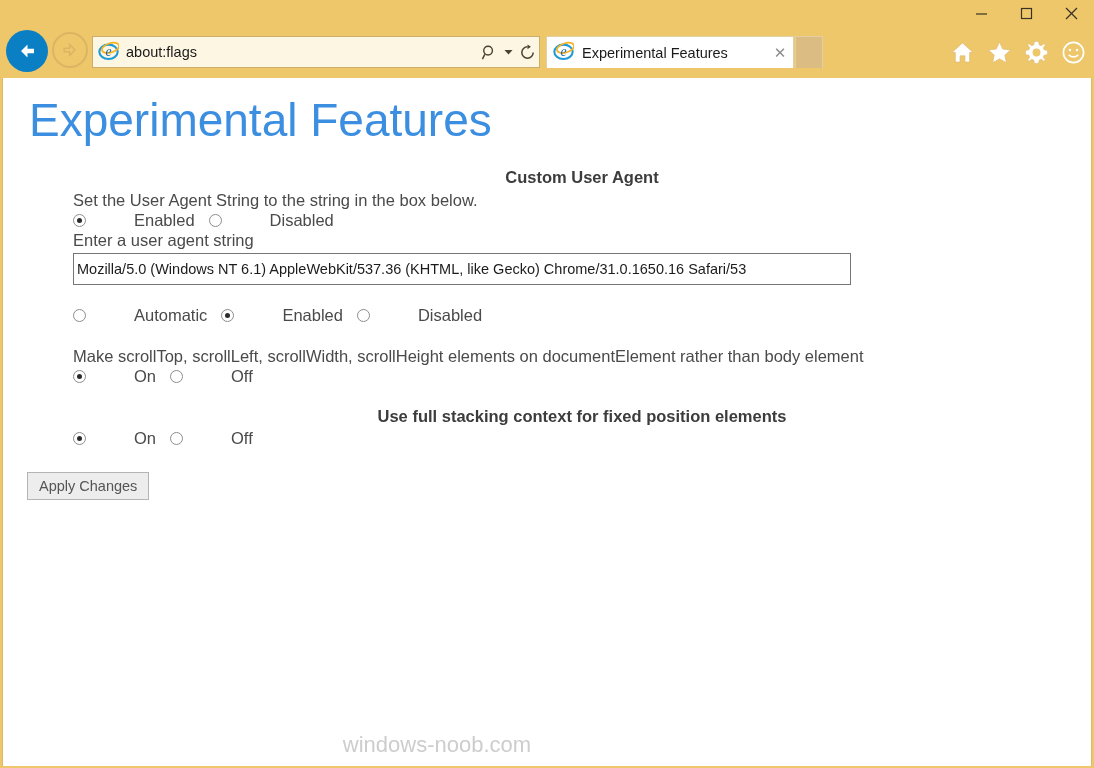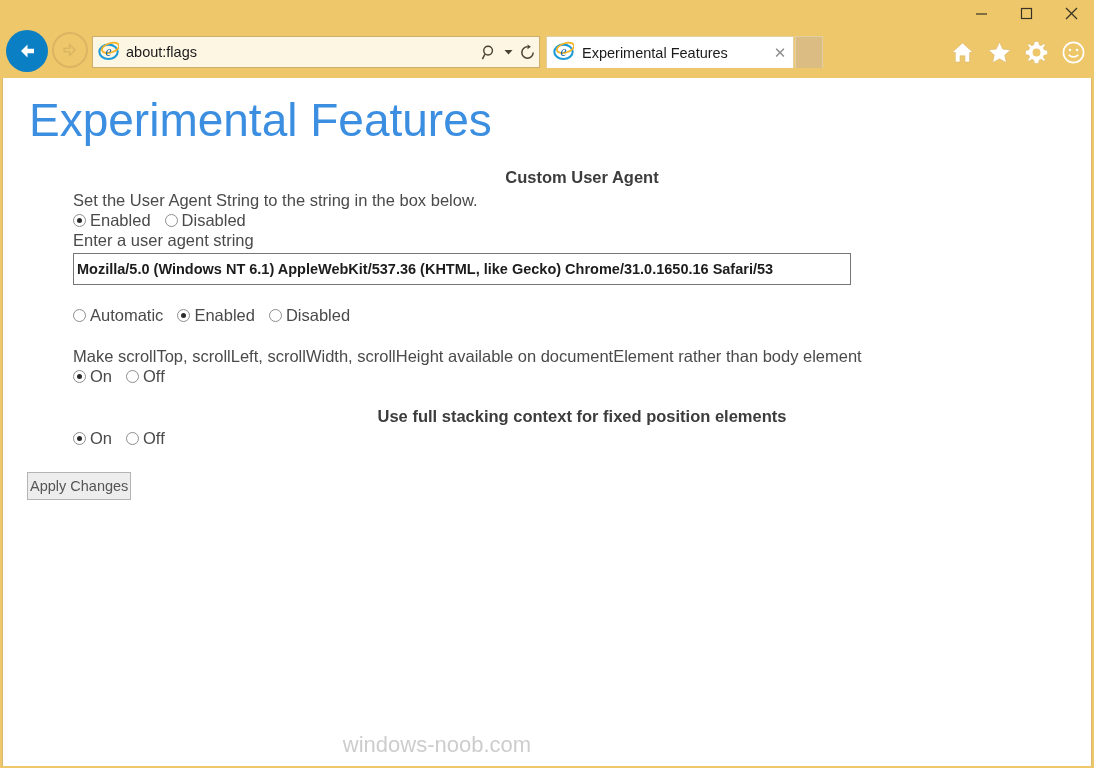--- a/index.html
+++ b/index.html
@@ -180,47 +180,46 @@
     margin-right: 4px;
     position: relative;
     flex: 0 0 auto;
   }
   .radio.checked::after {
     content: "";
     position: absolute; left: 3px; top: 3px;
     width: 5px; height: 5px; border-radius: 50%;
     background: #2b2b2b;
   }
-  .radio-label { line-height: 1; }
+  .radio-label { line-height: 1; margin-left: 44px; }
 
   #ua-input {
     display: block;
     margin: 3px 16px 0 0;
     width: 778px; height: 26px;
     border: 1px solid #767676;
     background: #ffffff;
     font-family: "Liberation Sans", sans-serif;
     font-size: 14.5px;
     color: #1c1c1c;
     padding: 15px 3px;
     outline: none;
-    font-weight: bold;
   }
 
   .gap { height: 22px; }
   .gap-sm { height: 20px; }
 
   #apply-wrap { margin: 26px 0 0 -46px; }
   #apply-btn {
     background: #ededed;
     border: 1px solid #b4b4b4;
     font-family: "Liberation Sans", sans-serif;
     font-size: 14.5px;
     color: #555555;
-    padding: 5px 2px;
+    padding: 5px 11px;
     cursor: default;
   }
 
   #watermark {
     position: absolute; left: 0; bottom: 8px;
     width: 868px;
     text-align: center;
     font-size: 22px;
     color: #cdcdcd;
   }
@@ -372,21 +371,21 @@
           <label class="radio-opt">
             <span class="radio"></span>
             <span class="radio-label">Disabled</span>
           </label>
         </div>
       </div>
 
       <div class="gap"></div>
 
       <div class="section">
-        <div class="sec-desc">Make scrollTop, scrollLeft, scrollWidth, scrollHeight available on documentElement rather than body element</div>
+        <div class="sec-desc">Make scrollTop, scrollLeft, scrollWidth, scrollHeight elements on documentElement rather than body element</div>
         <div class="radio-row">
           <label class="radio-opt">
             <span class="radio checked"></span>
             <span class="radio-label">On</span>
           </label>
           <label class="radio-opt">
             <span class="radio"></span>
             <span class="radio-label">Off</span>
           </label>
         </div>

